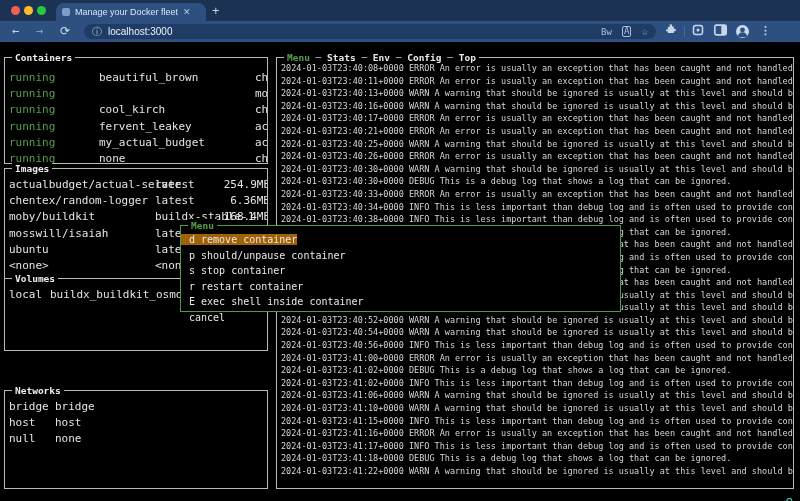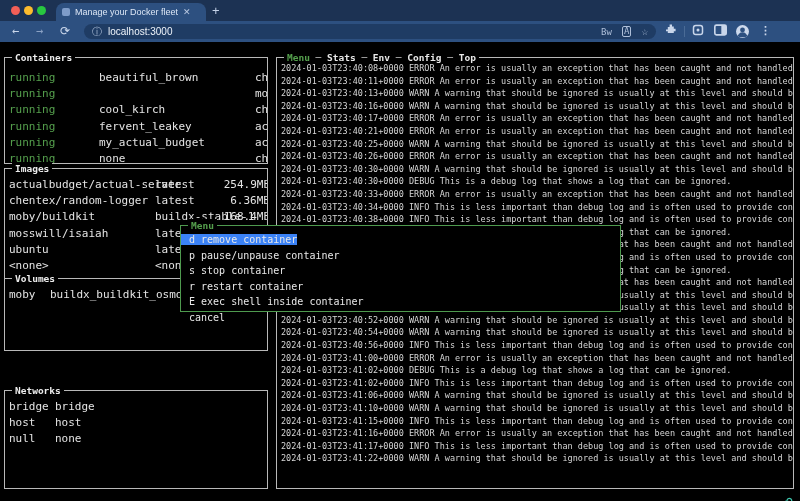--- a/index.html
+++ b/index.html
@@ -44,21 +44,21 @@
   .logline{height:12.6px;line-height:12.6px;font-size:8.5px;color:#d6d6d6;white-space:pre;overflow:hidden;}
   .logs-body{padding:4px 0 0 4px;}
   .tab-lab{color:#e8e8e8;} .tab-lab.active{color:#55a04d;font-weight:bold;}
   .tab-dash{color:#b9b9b9;font-weight:normal;}
   
   .menu{position:absolute;left:180px;top:217px;width:441px;height:87px;border:1px solid #4e9a4e;
         background:#000;z-index:6;box-sizing:border-box;}
   .menu .ptitle{color:#55a04d;}
   .mitems{position:absolute;left:0;right:0;top:2px;}
   .mitem{height:15.6px;line-height:15.6px;font-size:10px;color:#e8e8e8;padding-left:8px;white-space:pre;}
-  .mitem.sel{background:#3b82f6;}
+  .mitem.sel{background:#a16207;}
   
   .statusbar{position:absolute;left:0;top:481px;width:800px;height:20px;background:#000;}
   .status-text{position:absolute;left:6px;top:0;line-height:19px;font-size:9.5px;color:#dedede;white-space:pre;}
   .link-ico{position:absolute;right:7px;top:4px;}
 </style>
 </head>
 <body>
 
 <div class="page">
 
@@ -134,21 +134,21 @@
           <div class="trow"><span class="c1">moby/buildkit</span><span class="img-tag">buildx-stable-1</span><span class="img-size">168.4MB</span></div>
           <div class="trow"><span class="c1">mosswill/isaiah</span><span class="img-tag">latest</span><span class="img-size"></span></div>
           <div class="trow"><span class="c1">ubuntu</span><span class="img-tag">latest</span><span class="img-size"></span></div>
           <div class="trow"><span class="c1">&lt;none&gt;</span><span class="img-tag">&lt;none&gt;</span><span class="img-size"></span></div>
         </div>
     </div>
 
     <div class="panel" style="left:4px;top:228px;width:264px;height:73px;padding-left:36px;">
       <span class="ptitle">Volumes</span>
       <div class="pbody pad-top8" id="volumes-body">
-          <div class="trow"><span class="c1">moby</span><span class="vol-name">buildx_buildkit_osmondbuilder0_state</span></div>
+          <div class="trow"><span class="c1">local</span><span class="vol-name">buildx_buildkit_osmondbuilder0_state</span></div>
         </div>
     </div>
 
     <div class="panel" style="left:4px;top:340px;width:264px;height:99px;">
       <span class="ptitle">Networks</span>
       <div class="pbody pad-top8" id="networks-body">
           <div class="trow"><span class="c1">bridge</span><span class="net-name">bridge</span></div>
           <div class="trow"><span class="c1">host</span><span class="net-name">host</span></div>
           <div class="trow"><span class="c1">null</span><span class="net-name">none</span></div>
         </div>
@@ -181,27 +181,28 @@
           <div class="logline">2024-01-03T23:40:54+0000 WARN A warning that should be ignored is usually at this level and should be actionable.</div>
           <div class="logline">2024-01-03T23:40:56+0000 INFO This is less important than debug log and is often used to provide context in the current task.</div>
           <div class="logline">2024-01-03T23:41:00+0000 ERROR An error is usually an exception that has been caught and not handled.</div>
           <div class="logline">2024-01-03T23:41:02+0000 DEBUG This is a debug log that shows a log that can be ignored.</div>
           <div class="logline">2024-01-03T23:41:02+0000 INFO This is less important than debug log and is often used to provide context in the current task.</div>
           <div class="logline">2024-01-03T23:41:06+0000 WARN A warning that should be ignored is usually at this level and should be actionable.</div>
           <div class="logline">2024-01-03T23:41:10+0000 WARN A warning that should be ignored is usually at this level and should be actionable.</div>
           <div class="logline">2024-01-03T23:41:15+0000 INFO This is less important than debug log and is often used to provide context in the current task.</div>
           <div class="logline">2024-01-03T23:41:16+0000 ERROR An error is usually an exception that has been caught and not handled.</div>
           <div class="logline">2024-01-03T23:41:17+0000 INFO This is less important than debug log and is often used to provide context in the current task.</div>
+          <div class="logline">2024-01-03T23:41:18+0000 DEBUG This is a debug log that shows a log that can be ignored.</div>
           <div class="logline">2024-01-03T23:41:22+0000 WARN A warning that should be ignored is usually at this level and should be actionable.</div>
         </div>
     </div>
 
     <div class="menu" style="top:175px;">
       <span class="ptitle">Menu</span>
-      <div class="mitems" id="menu-items"><span class="mitem sel">d remove container</span><div class="mitem">p pause/unpause container</div><div class="mitem">s stop container</div><div class="mitem">r restart container</div><div class="mitem">E exec shell inside container</div><div class="mitem">cancel</div></div>
+      <div class="mitems" id="menu-items"><span class="mitem sel">d remove container</span><div class="mitem">p should/unpause container</div><div class="mitem">s stop container</div><div class="mitem">r restart container</div><div class="mitem">E exec shell inside container</div><div class="mitem">cancel</div></div>
     </div>
 
     <div class="statusbar" style="top:439px;">
       <span class="link-ico">
         <svg width="11" height="11" viewBox="0 0 24 24" fill="none" stroke="#3ec6ad" stroke-width="2.6" stroke-linecap="round">
           <path d="M10 14a5 5 0 0 0 7 0l3-3a5 5 0 0 0-7-7l-1.5 1.5"></path>
           <path d="M14 10a5 5 0 0 0-7 0l-3 3a5 5 0 0 0 7 7l1.5-1.5"></path>
         </svg>
       </span>
     </div>

